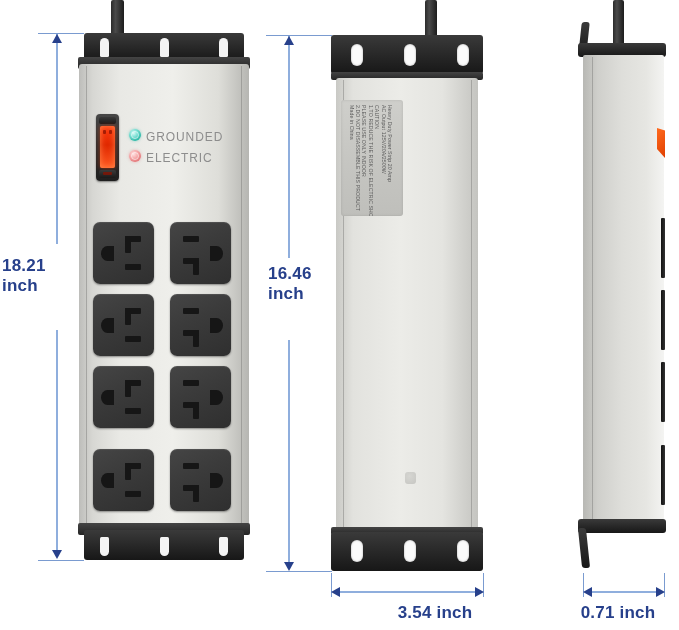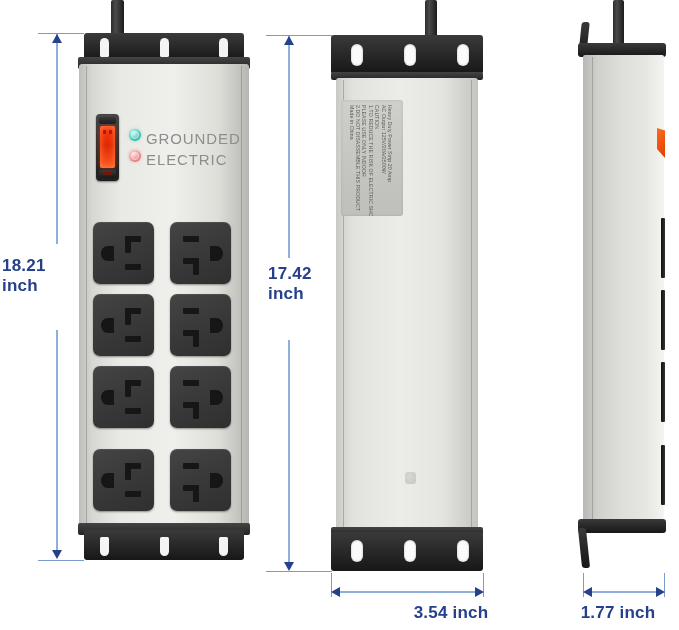--- a/index.html
+++ b/index.html
@@ -25,21 +25,21 @@
     font-family: "Liberation Sans", sans-serif;
     font-weight: bold;
     font-size: 17px;
     line-height: 20px;
     letter-spacing: 0.2px;
     white-space: pre-line;
     text-align: center;
   }
   .dim-text.left-block  { left: 2px;  top: 256px; width: 62px; text-align: left; }
   .dim-text.mid-block   { left: 268px; top: 264px; width: 62px; text-align: left; }
-  .dim-text.bot-mid     { left: 356px; top: 603px; width: 190px; }
+  .dim-text.bot-mid     { left: 340px; top: 603px; width: 190px; }
   .dim-text.bot-right   { left: 558px; top: 603px; width: 120px; }
 
   
   .guide {
     position: absolute;
     background: #7a9bd0;
   }
   .guide.h { height: 1px; }
   .guide.v { width: 1px; }
 
@@ -169,21 +169,21 @@
   }
   .led-ring {
     position: absolute;
     border-radius: 50%;
     border: 1px solid rgba(255,255,255,.55);
   }
   .ind-label {
     position: absolute;
     color: #8d8d8d;
     font-family: "Liberation Sans", sans-serif;
-    font-size: 15px;
+    font-size: 12px;
     letter-spacing: 0.9px;
     font-weight: normal;
     white-space: nowrap;
   }
 
   
   .outlet {
     position: absolute;
     background: linear-gradient(155deg,#454545 0%,#3b3b3b 40%,#2f2f2f 100%);
     border-radius: 7px;
@@ -429,35 +429,35 @@
 inch</span>
   </div>
 
   <div>
     <div class="guide h" style="left:266px; top:35px;  width:66px;"></div>
     <div class="guide h" style="left:266px; top:571px; width:66px;"></div>
     <div class="arrowline v" style="left:288px; top:36px;  height:222px;"></div>
     <div class="arrowhead up" style="left:284px; top:36px;"></div>
     <div class="arrowline v" style="left:288px; top:340px; height:222px;"></div>
     <div class="arrowhead down" style="left:284px; top:562px;"></div>
-    <span class="dim-text mid-block">17.42
+    <span class="dim-text mid-block">16.46
 inch</span>
   </div>
 
   <div>
     <div class="guide v" style="left:331px; top:573px; width:1px; height:24px;"></div>
     <div class="guide v" style="left:483px; top:573px; width:1px; height:24px;"></div>
     <div class="arrowline h" style="left:334px; top:591px; width:146px;"></div>
     <div class="arrowhead left" style="left:331px; top:587px;"></div>
     <div class="arrowhead right" style="left:475px; top:587px;"></div>
     <span class="dim-text bot-mid">3.54 inch</span>
   </div>
 
   <div>
     <div class="guide v" style="left:583px; top:573px; width:1px; height:24px;"></div>
     <div class="guide v" style="left:664px; top:573px; width:1px; height:24px;"></div>
     <div class="arrowline h" style="left:586px; top:591px; width:75px;"></div>
     <div class="arrowhead left" style="left:583px; top:587px;"></div>
     <div class="arrowhead right" style="left:656px; top:587px;"></div>
-    <span class="dim-text bot-right">1.77 inch</span>
+    <span class="dim-text bot-right">0.71 inch</span>
   </div>
 
 </div>
 
 </body></html>

